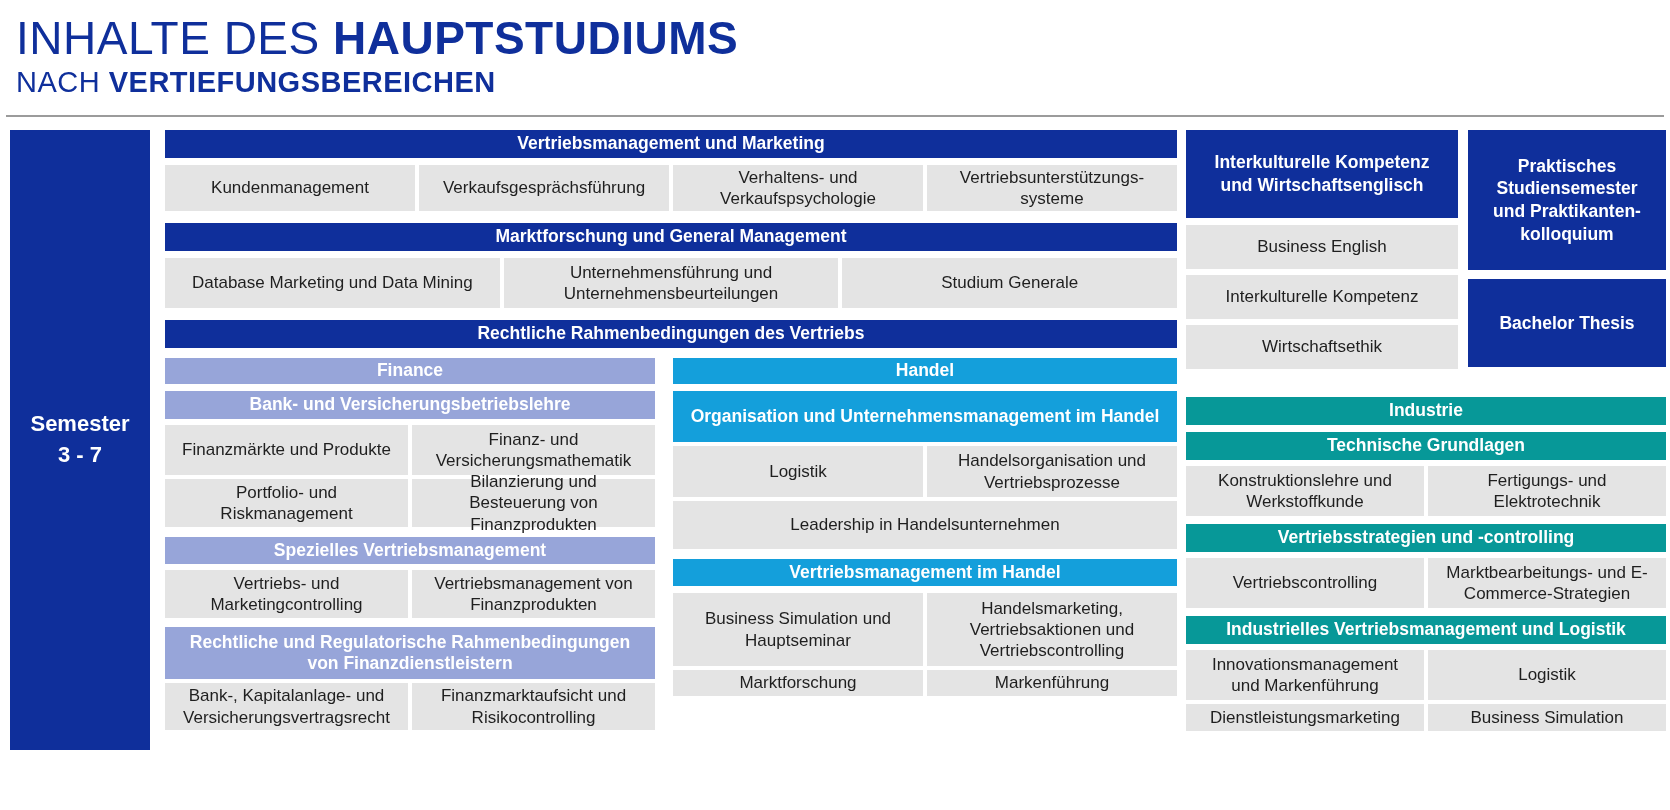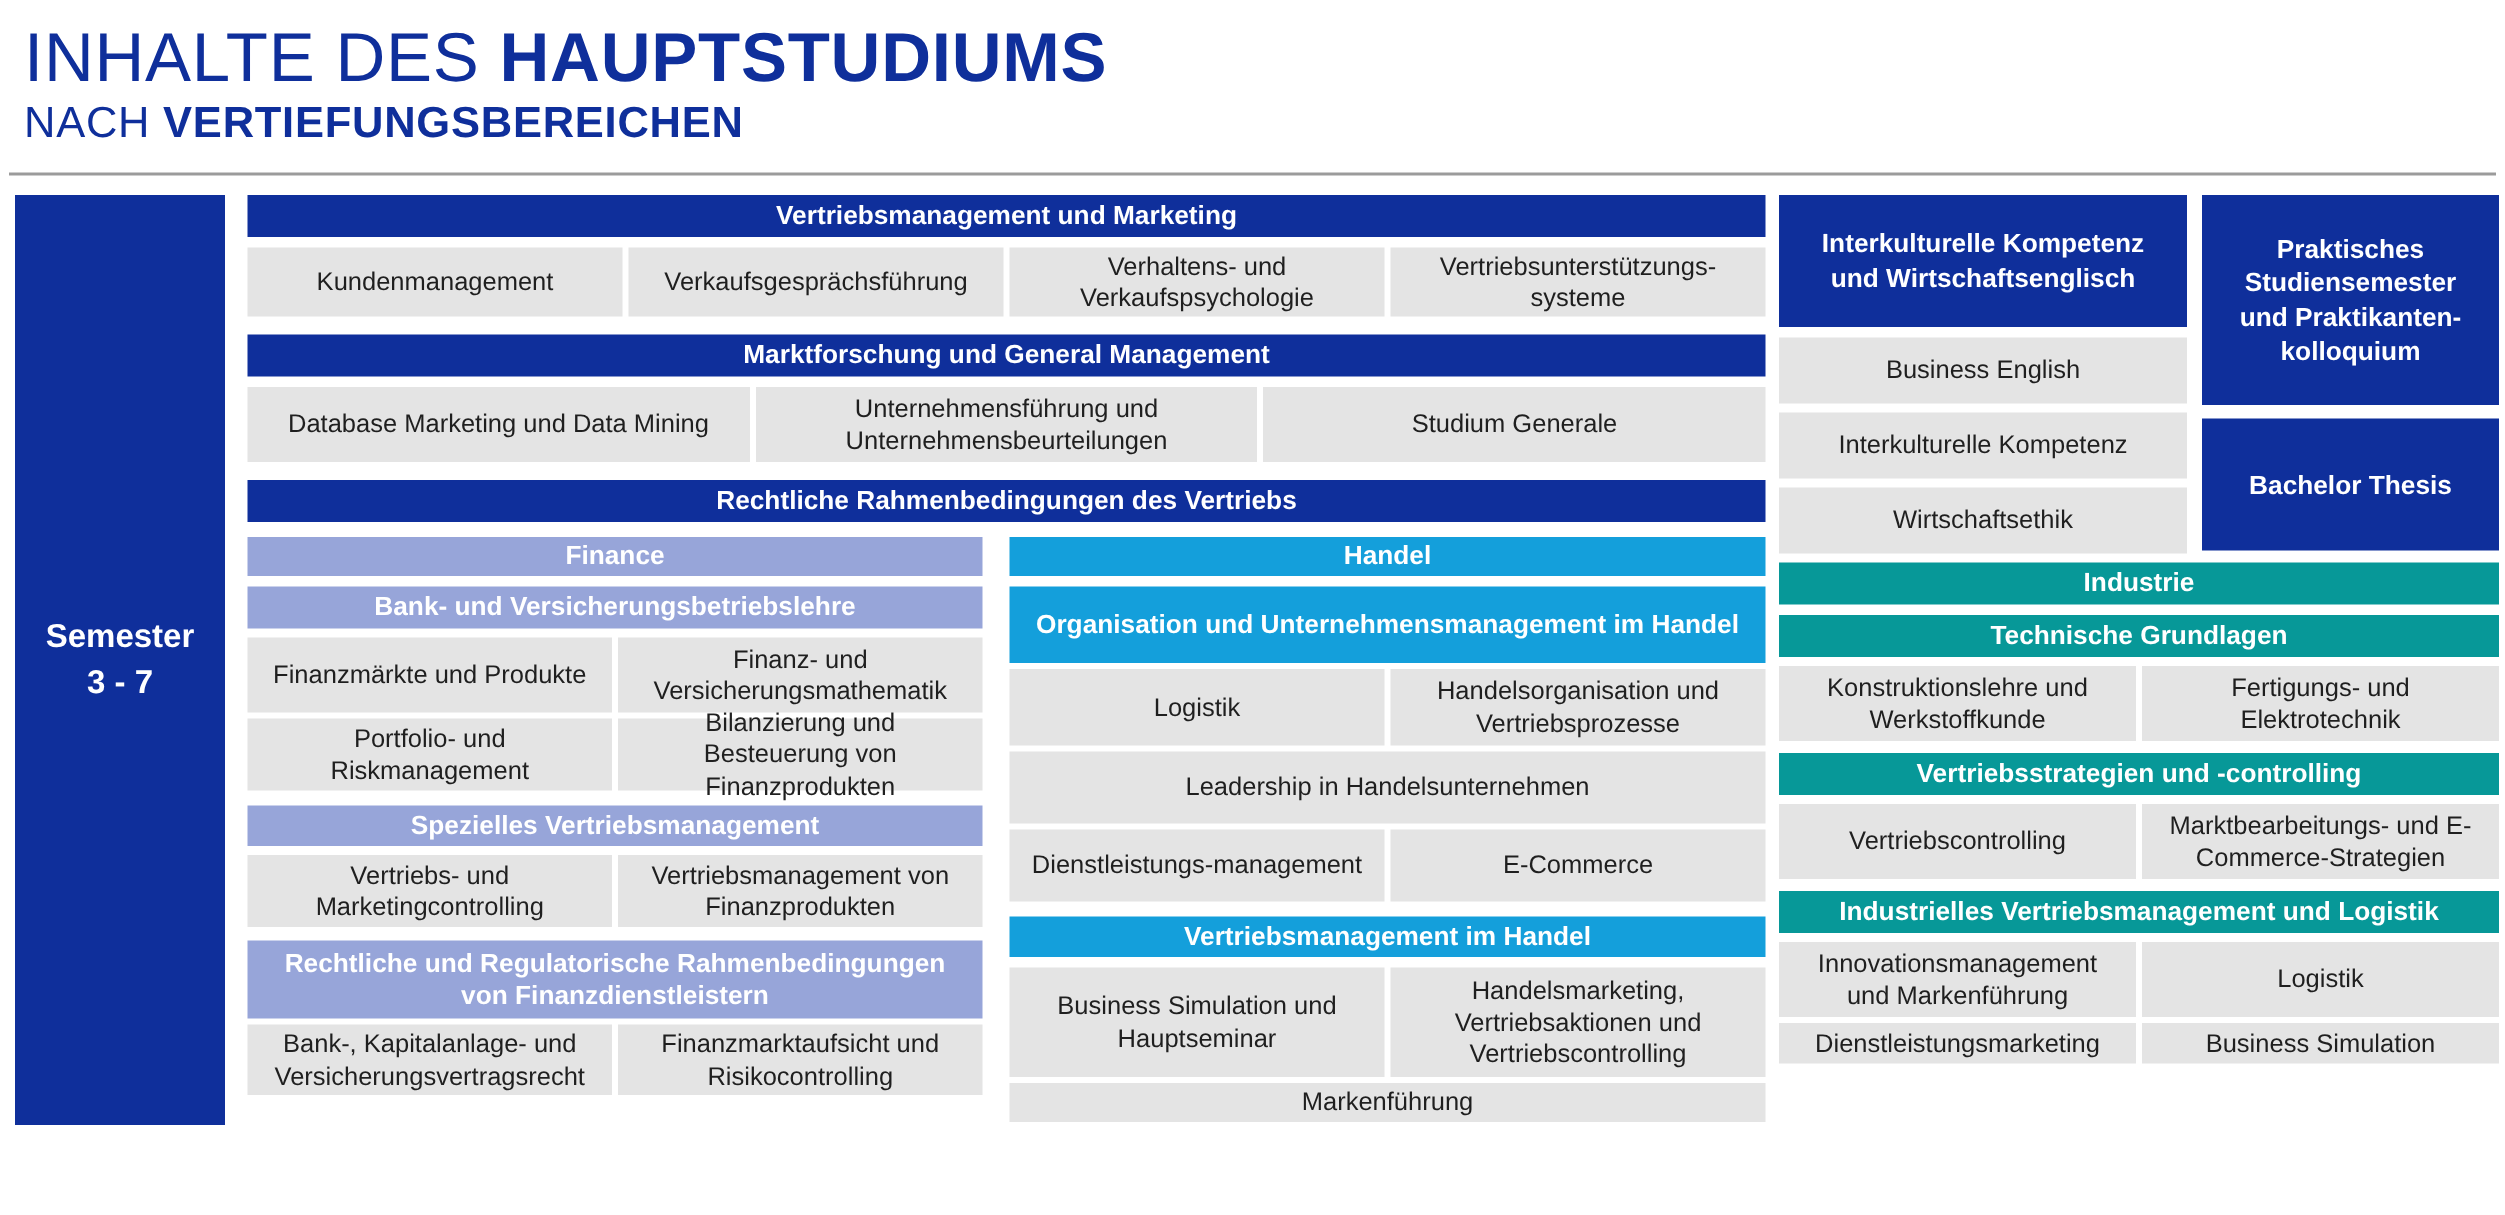--- a/index.html
+++ b/index.html
@@ -49,21 +49,21 @@
   .topcols{display:flex;}
   .ic-col{width:272px;min-width:272px;}
   .pr-col{flex:1;margin-left:10px;}
   .navybox{background:var(--navy);color:#fff;font-weight:bold;font-size:17.5px;line-height:1.3;
            display:flex;align-items:center;justify-content:center;text-align:center;padding:16px 12px;}
 
   .h26{height:26px;} .h27{height:27px;} .h28{height:28px;} .h44{height:44px;} .h46{height:46px;}
   .h47{height:47px;} .h48{height:48px;} .h50{height:50px;} .h51{height:51px;} .h52{height:52px;}
   .h73{height:73px;} .h88{height:88px;} .h140{height:140px;}
   .mt4{margin-top:4px;} .mt6{margin-top:6px;} .mt7{margin-top:7px;} .mt8{margin-top:8px;}
-  .mt9{margin-top:9px;} .mt10{margin-top:10px;} .mt12{margin-top:12px;} .mt13{margin-top:6px;}
+  .mt9{margin-top:9px;} .mt10{margin-top:10px;} .mt12{margin-top:12px;} .mt13{margin-top:28px;}
 </style>
 </head>
 <body>
 
 <div class="page">
 
   <div class="titleblock">
     <div class="title-line1">
       <span>INHALTE DES</span>
       <b>HAUPTSTUDIUMS</b>
@@ -133,31 +133,28 @@
           <div class="hdr hdr-cyan h26">Handel</div>
 
           <div class="hdr hdr-cyan h51 mt7">Organisation und Unternehmensmanagement im Handel</div>
           <div class="row mt4">
             <div class="cell h51">Logistik</div>
             <div class="cell h51">Handelsorganisation und Vertriebsprozesse</div>
           </div>
           <div class="row mt4">
             <div class="cell h48">Leadership in Handelsunternehmen</div>
           </div>
-          <div class="row mt4">
-            <div class="cell h48">Dienstleistungs-management</div>
-            <div class="cell h48">E-Commerce</div>
-          </div>
 
           <div class="hdr hdr-cyan h27 mt10">Vertriebsmanagement im Handel</div>
           <div class="row mt7">
             <div class="cell h73">Business Simulation und Hauptseminar</div>
             <div class="cell h73">Handelsmarketing, Vertriebsaktionen und Vertriebscontrolling</div>
           </div>
           <div class="row mt4">
+            <div class="cell h26">Marktforschung</div>
             <div class="cell h26">Markenführung</div>
           </div>
         </div>
 
       </div>
     </div>
 
     <div class="rightarea">
 
       <div class="topcols">

